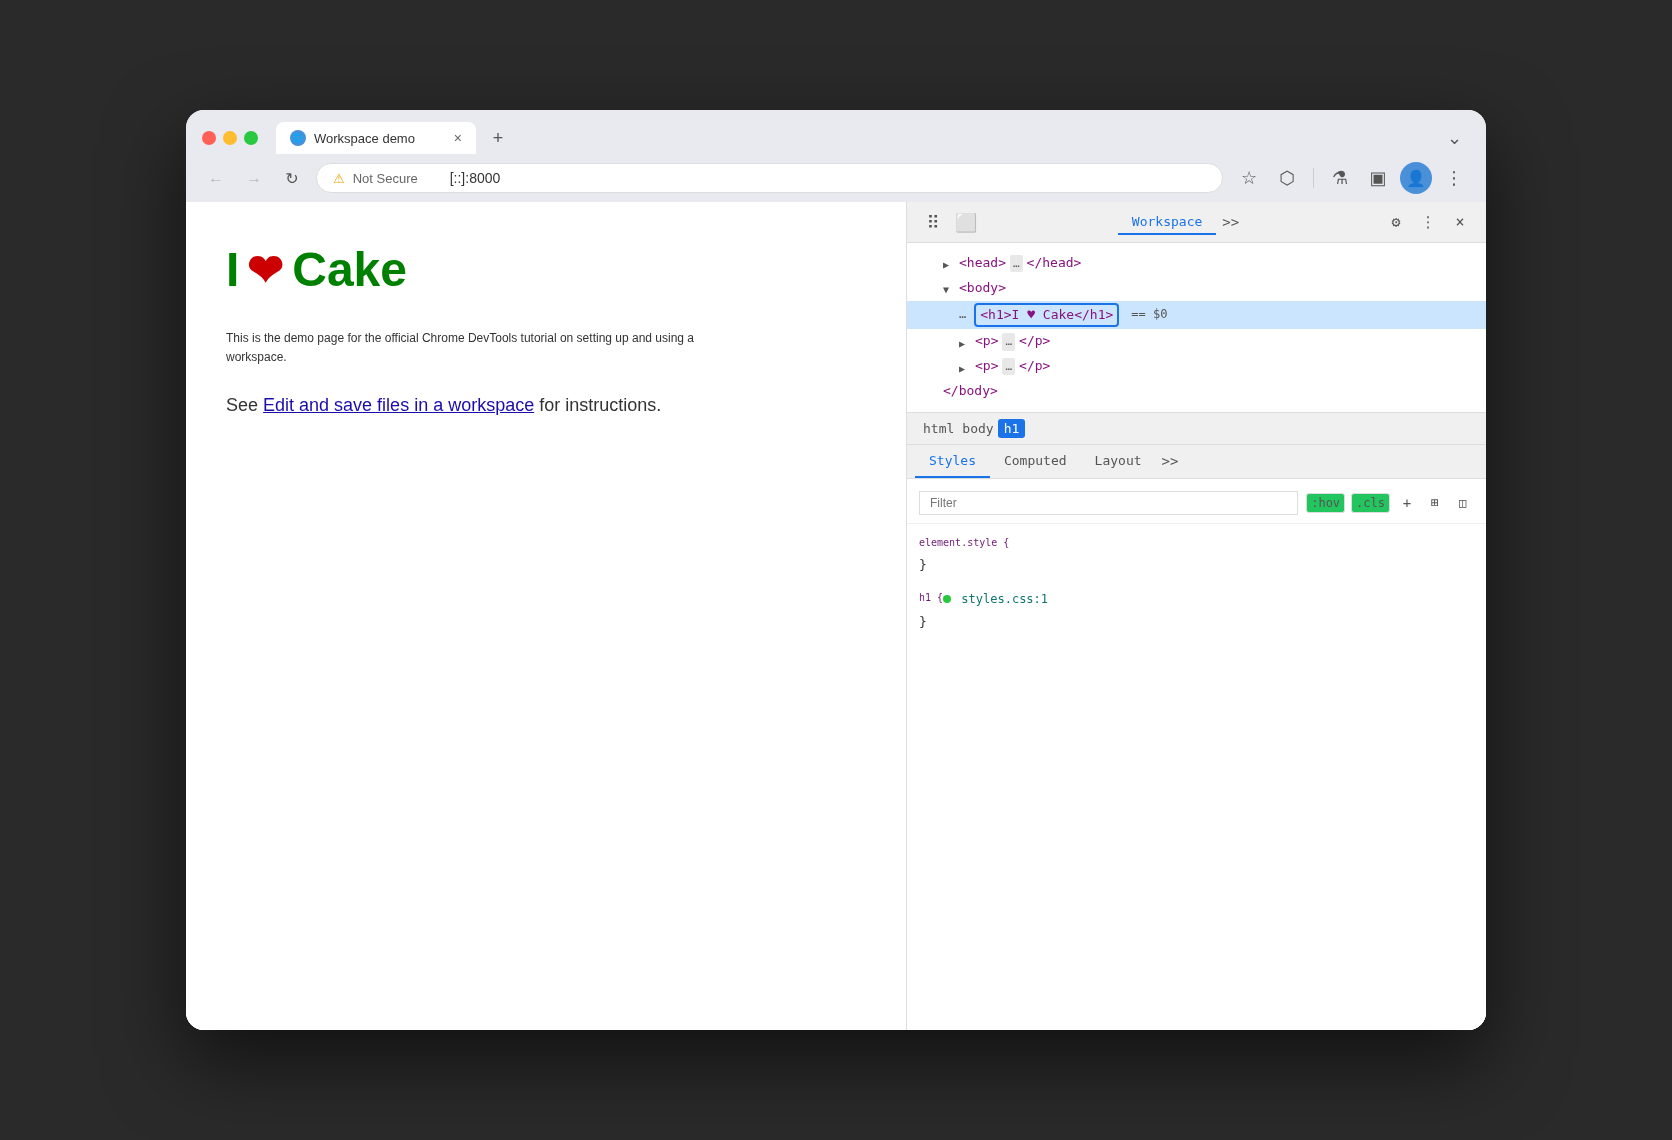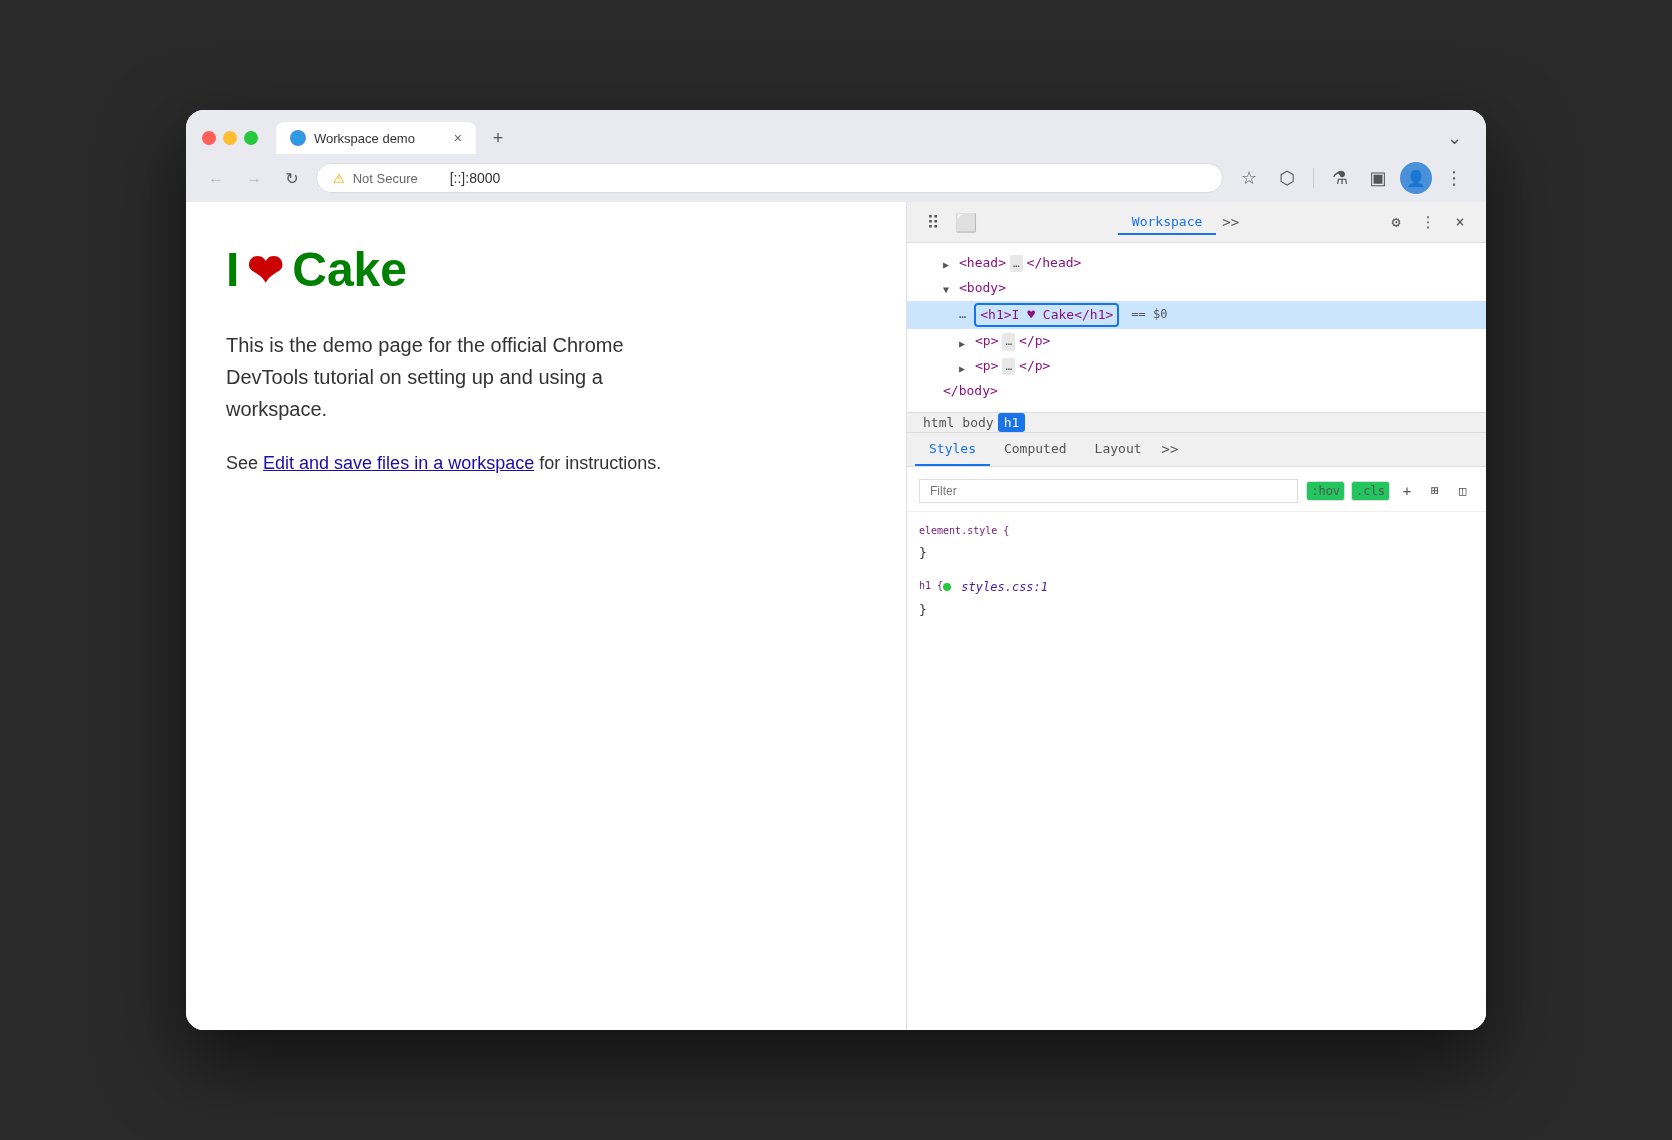--- a/index.html
+++ b/index.html
@@ -210,21 +210,21 @@
       align-items: center;
       gap: 8px;
     }
 
     .heart-emoji {
       color: #cc0000;
       font-size: 44px;
     }
 
     .page-description {
-      font-size: 20px;
+      font-size: 12px;
       color: #333;
       line-height: 1.6;
       margin-bottom: 24px;
       max-width: 480px;
     }
 
     .page-see-also {
       font-size: 18px;
       color: #333;
       line-height: 1.6;
@@ -359,21 +359,21 @@
       padding: 0 4px;
       display: inline-flex;
       align-items: center;
     }
 
     
     .dom-breadcrumb {
       background: #f0f0f0;
       border-top: 1px solid #ddd;
       border-bottom: 1px solid #ddd;
-      padding: 0 12px;
+      padding: 6px 12px;
       display: flex;
       gap: 0;
       align-items: center;
       font-size: 13px;
     }
 
     .breadcrumb-item {
       color: #555;
       cursor: pointer;
       padding: 2px 4px;
@@ -481,24 +481,23 @@
       line-height: 1.8;
     }
 
     .css-selector { color: #701a75; font-size: 10px; }
     .css-property { color: #c0392b; font-size: 13px; }
     .css-value { color: #333; font-size: 13px; }
     .css-brace { color: #333; font-size: 13px; }
 
     .css-source {
       float: right;
-      color: #4c1d95;
+      color: #0f766e;
       font-size: 12px;
       cursor: pointer;
-      font-style: italic;
     }
 
     .css-green-swatch {
       display: inline-block;
       width: 10px;
       height: 10px;
       background: #008000;
       border: 1px solid rgba(0,0,0,0.2);
       margin-right: 3px;
       vertical-align: middle;

